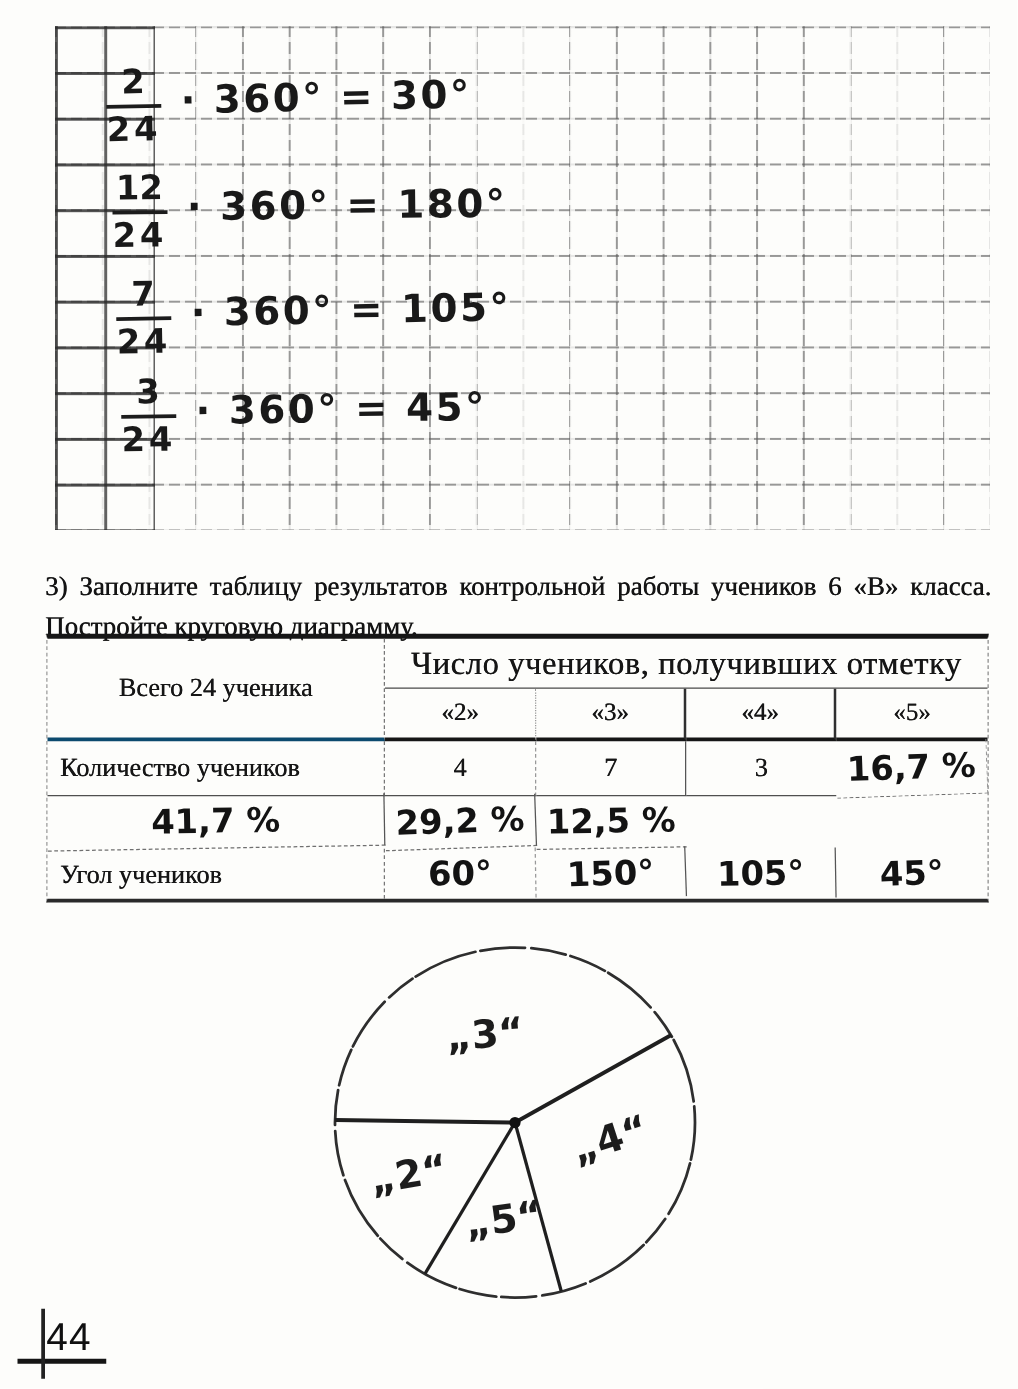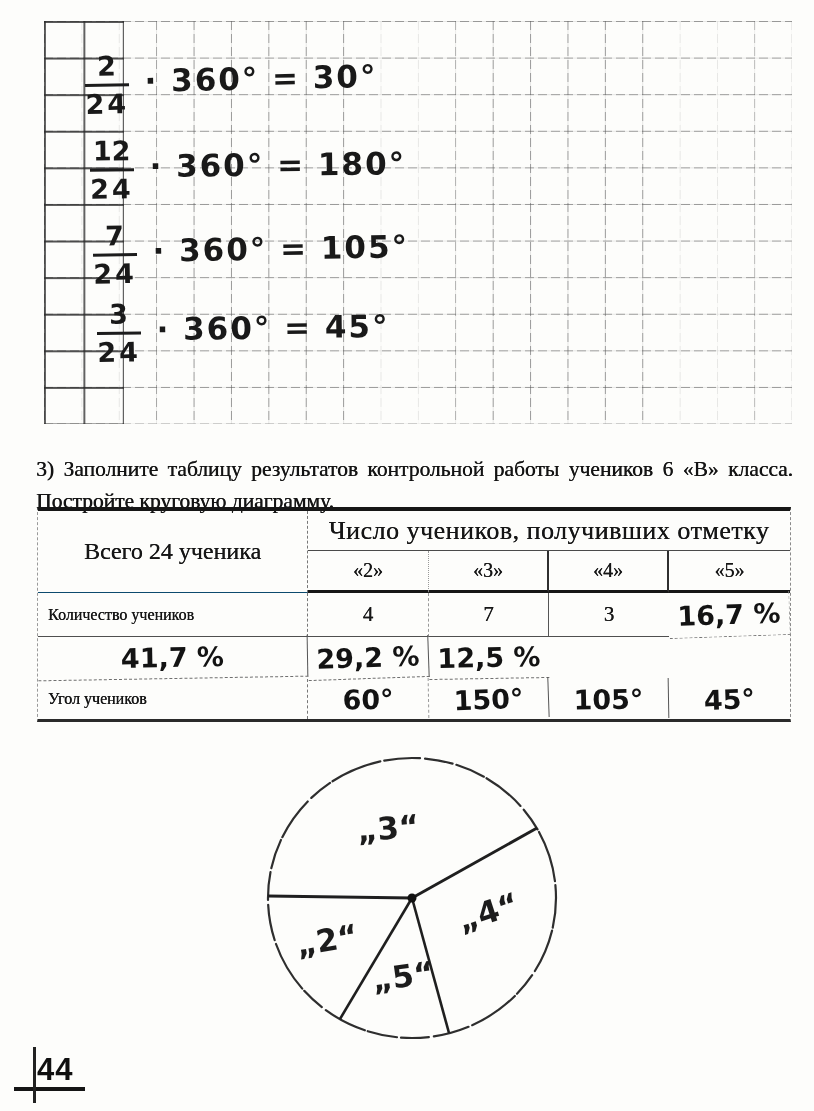--- a/index.html
+++ b/index.html
@@ -53,47 +53,47 @@
     display:grid;
     grid-template-columns:270px 121px 120px 120px 121px;
     grid-template-rows:40px 42px 44px 42px 40px;
     border-top:4px solid #161616;
     border-bottom:3px solid #2a2a2a;
     border-left:1.5px dashed #9a9a9a;
     border-right:1.5px dashed #8a8a8a;
     color:#161616;
   }
   .cell{display:flex;align-items:center;justify-content:center;text-shadow:0.3px 0 0 currentColor;}
-  .corner{grid-column:1;grid-row:1/3;border-right:1.5px dashed #777;border-bottom:1px solid #0c4a6e;font-size:24px;}
+  .corner{grid-column:1;grid-row:1/3;border-right:1.5px dashed #777;border-bottom:3px solid #0c4a6e;font-size:21px;}
   .group{grid-column:2/6;grid-row:1;border-bottom:1.5px solid #4a4a4a;font-size:26px;letter-spacing:0.5px;}
   .mark{grid-row:2;border-bottom:3px solid #161616;font-size:20px;}
   .m1{border-right:1px dotted #999;}
   .m2,.m3{border-right:2px solid #2f2f2f;}
-  .rowlabel{grid-column:1;justify-content:flex-start;padding-left:10px;border-right:1.5px dashed #777;font-size:16px;}
+  .rowlabel{grid-column:1;justify-content:flex-start;padding-left:10px;border-right:1.5px dashed #777;font-size:21px;}
   .v1{border-right:1px dashed #999;}
   .v2,.v3{border-right:1.5px solid #555;}
   .r1{border-bottom:1.5px solid #4f4f4f;}
   .r2{border-bottom:1.5px dashed #6f6f6f;}
   .pv{font-size:21px;}
   .hw{font-family:"DejaVu Sans", sans-serif;font-weight:700;font-size:27px;color:#131313;text-shadow:none;}
   .hw-r1{transform:rotate(-2deg);}
   .hw-r2{transform:rotate(-1deg);}
 
   
   .pie{position:absolute;left:260px;top:750px;width:312px;height:300px;}
   .pie svg{position:absolute;left:0;top:0;}
   .pie-label{
     position:absolute;transform:translate(-50%,-50%) rotate(var(--r,0deg));
     font-family:"DejaVu Sans", sans-serif;font-weight:700;font-size:31px;color:#1c1c1c;white-space:nowrap;
   }
 
   
   .page-num{
     position:absolute;left:37px;top:1052px;
-    font-family:"Liberation Sans", sans-serif;font-weight:700;font-size:31px;color:#101010;letter-spacing:1px;
+    font-family:"Liberation Sans", sans-serif;font-weight:400;font-size:31px;color:#101010;letter-spacing:1px;
   }
   .footer-hline{position:absolute;left:14px;top:1087px;width:71px;height:4px;background:#151515;}
   .footer-vline{position:absolute;left:33px;top:1047px;width:3px;height:56px;background:#222;}
 </style>
 </head>
 <body>
 
 <div class="page">
 
   <div class="grid-paper"></div>

